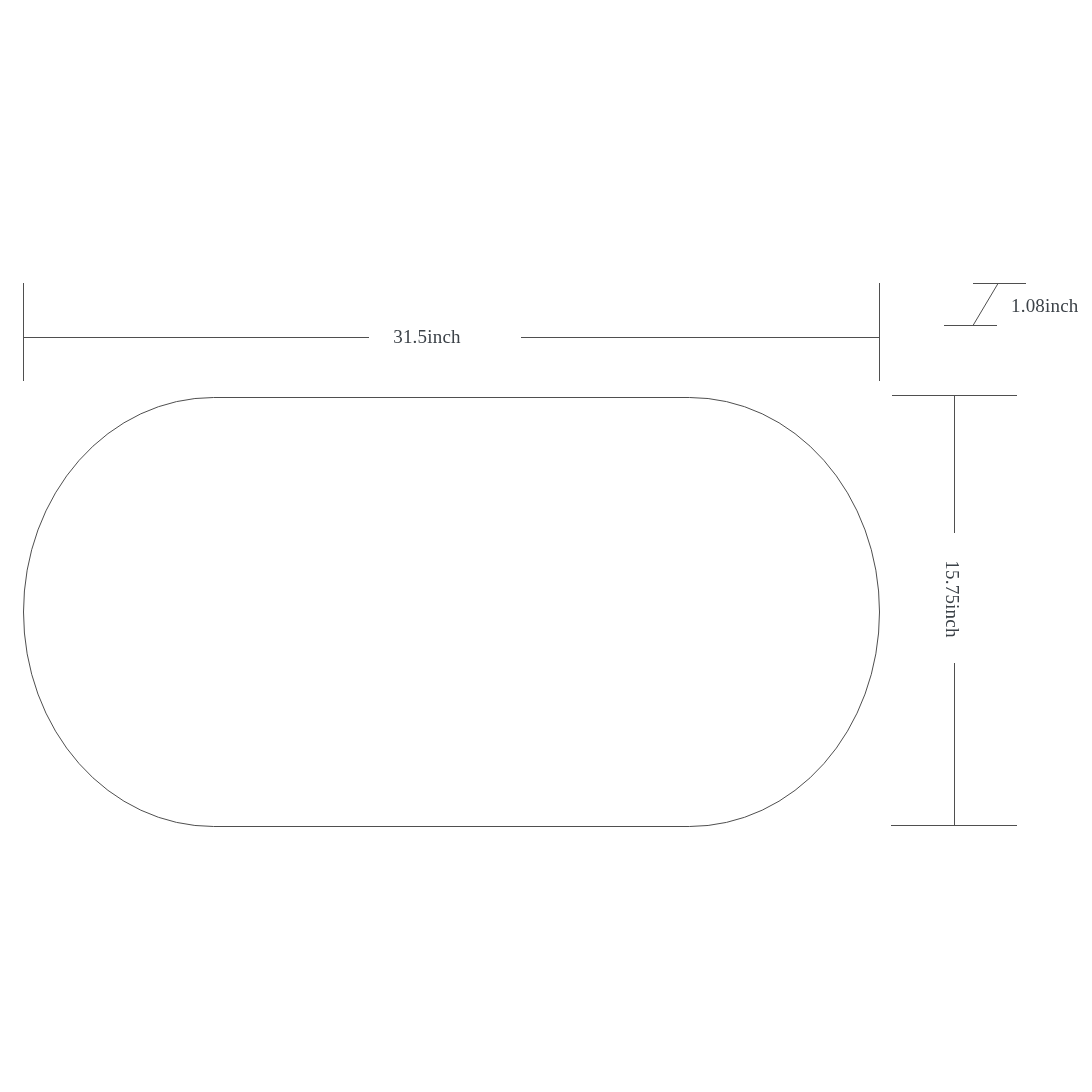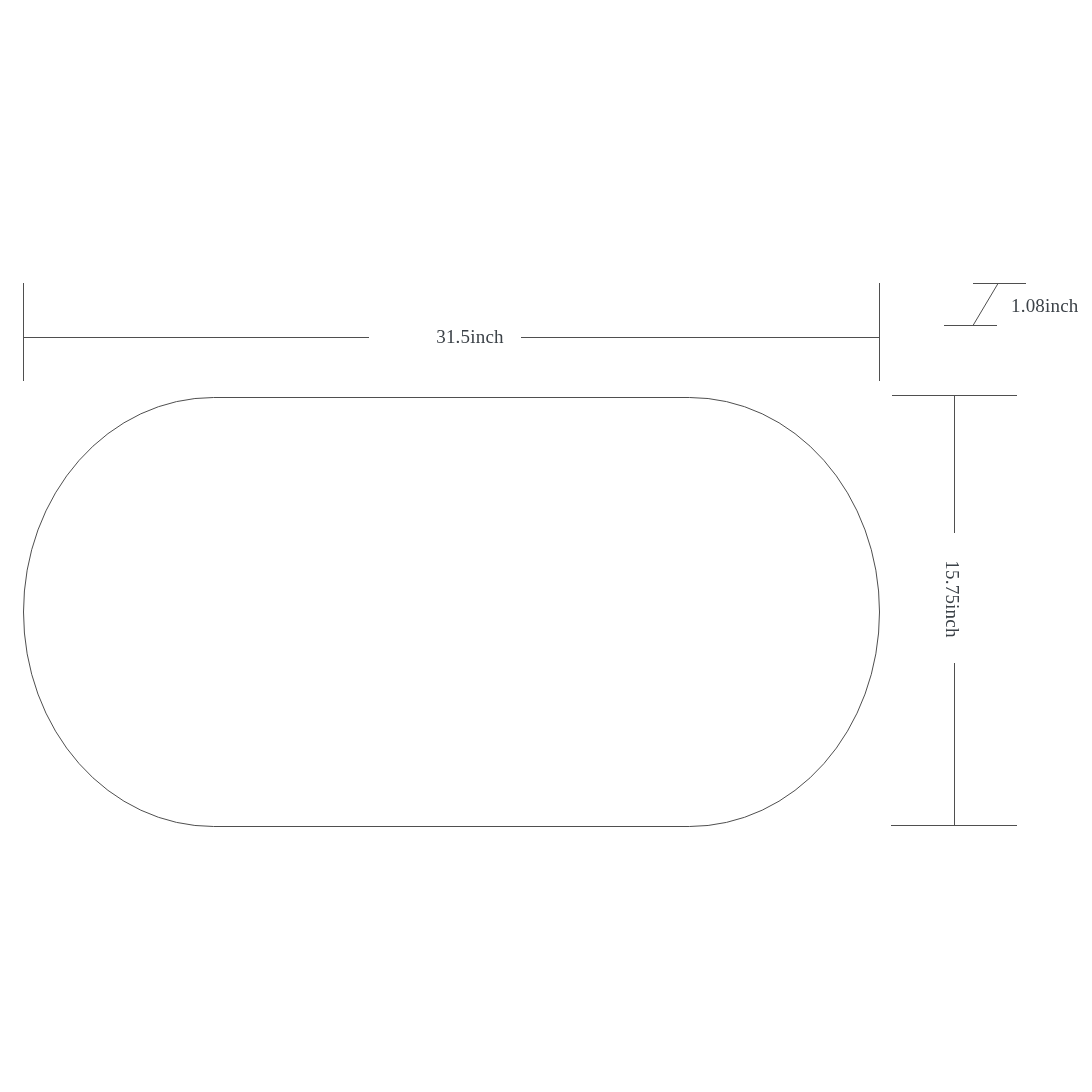--- a/index.html
+++ b/index.html
@@ -22,21 +22,21 @@
   }
   .dim-label {
     position: absolute;
     color: #3c4248;
     font-size: 19px;
     line-height: 22px;
     white-space: nowrap;
     letter-spacing: 0.2px;
   }
   .dim-label.width {
-    left: 470px;
+    left: 427px;
     top: 337px;
     transform: translate(-50%, -50%);
   }
   .dim-label.thickness {
     left: 1011px;
     top: 306px;
     transform: translateY(-50%);
   }
   .dim-label.height {
     left: 952px;

